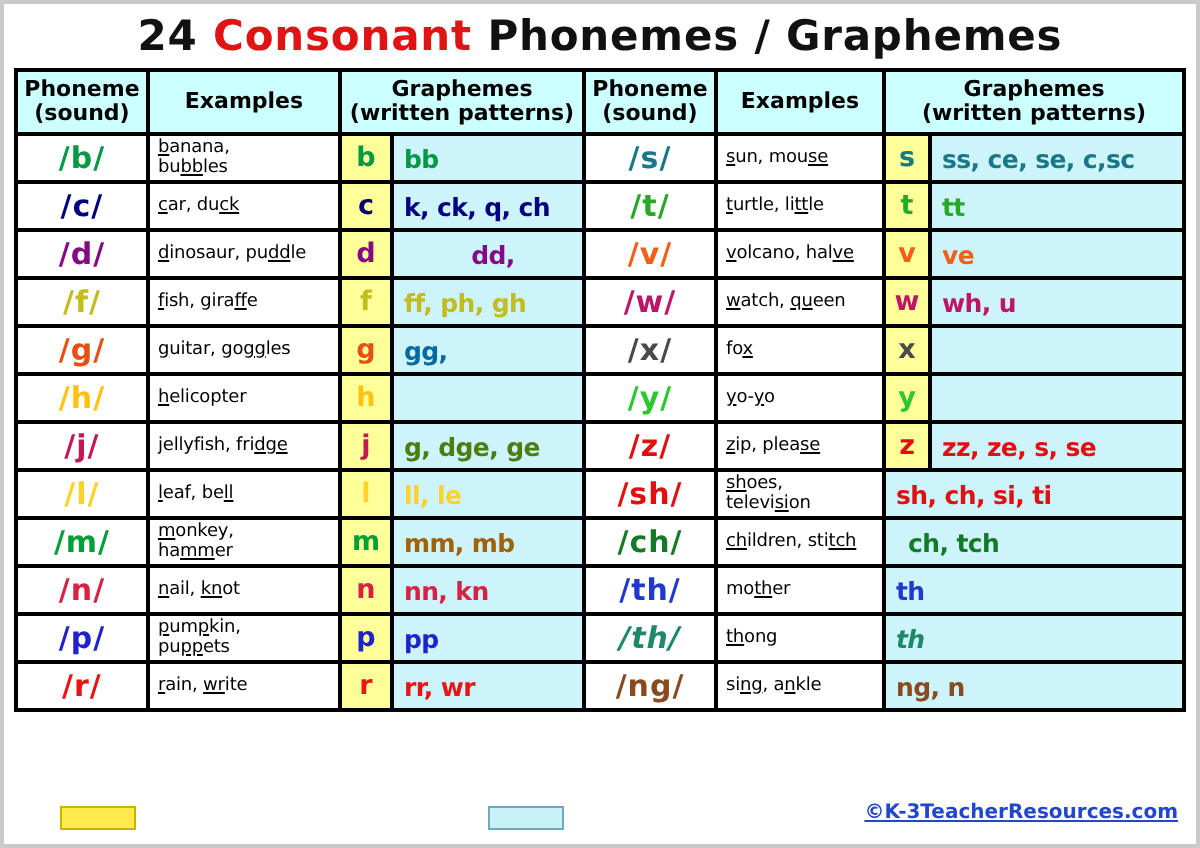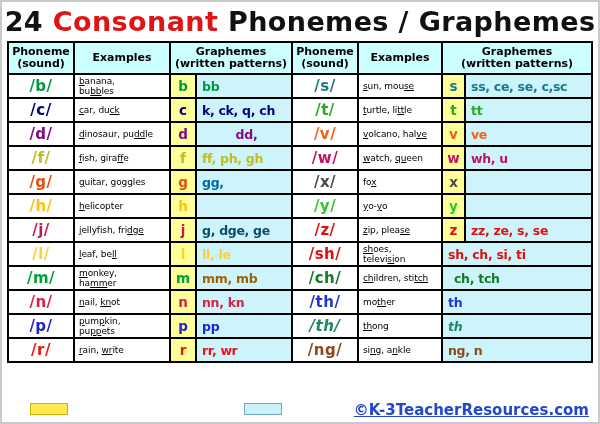--- a/index.html
+++ b/index.html
@@ -8,21 +8,21 @@
     width:600px; height:424px;
     background:#ffffff;
     border:2px solid #c9c9c9;
     font-family:"DejaVu Sans","Liberation Sans",sans-serif;
     position:relative;
     overflow:hidden;
   }
   h1 {
     margin:4px 0 4px 0;
     text-align:center;
-    font-size:27px;
+    font-size:21px;
     font-weight:bold;
     color:#111;
     letter-spacing:.4px;
   }
   h1 .accent { color:var(--accent,#e01414); }
 
   table {
     border-collapse:collapse;
     table-layout:fixed;
     margin:0 auto;
@@ -79,21 +79,21 @@
   .sw-yellow { background:#ffe94e; border:1px solid #c9b500; }
   .sw-cyan   { background:#c9f1f8; border:1px solid #6fa8c0; }
   .legend-label {
     font-size:8.5px;
     color:var(--link,#2247cc);
     text-decoration:underline;
     white-space:nowrap;
   }
   .credit {
     position:absolute; right:9px; top:0;
-    font-size:15px; font-weight:bold;
+    font-size:10px; font-weight:bold;
     color:var(--link,#2247cc);
     text-decoration:underline;
     white-space:nowrap;
   }
 </style>
 </head>
 <body>
 
 <h1><span>24 </span><span class="accent">Consonant</span><span> Phonemes / Graphemes</span></h1>
 
@@ -176,21 +176,21 @@
         <td class="gr" style="color: rgb(255, 194, 14);"></td>
         <td class="ph" style="color: rgb(46, 200, 46);">/y/</td>
         <td class="ex"><u>y</u>o-<u>y</u>o</td>
         <td class="lt" style="color: rgb(46, 200, 46);">y</td>
         <td class="gr" style="color: rgb(46, 200, 46);"></td>
       </tr>
       <tr>
         <td class="ph" style="color: rgb(196, 25, 80);">/j/</td>
         <td class="ex"><u>j</u>ellyfish, fri<u>dge</u></td>
         <td class="lt" style="color: rgb(196, 25, 80);">j</td>
-        <td class="gr" style="color: #0c4a6e; margin-left: 40px;">g, dge, ge</td>
+        <td class="gr" style="color: #4d7c0f; margin-left: 40px;">g, dge, ge</td>
         <td class="ph" style="color: rgb(224, 16, 16);">/z/</td>
         <td class="ex"><u>z</u>ip, plea<u>se</u></td>
         <td class="lt" style="color: rgb(224, 16, 16);">z</td>
         <td class="gr" style="color: rgb(224, 16, 16);">zz, ze, s, se</td>
       </tr>
       <tr>
         <td class="ph" style="color: rgb(255, 209, 43);">/l/</td>
         <td class="ex"><u>l</u>eaf, be<u>ll</u></td>
         <td class="lt" style="color: rgb(255, 209, 43);">l</td>
         <td class="gr" style="color: rgb(255, 209, 43);">ll, le</td>

